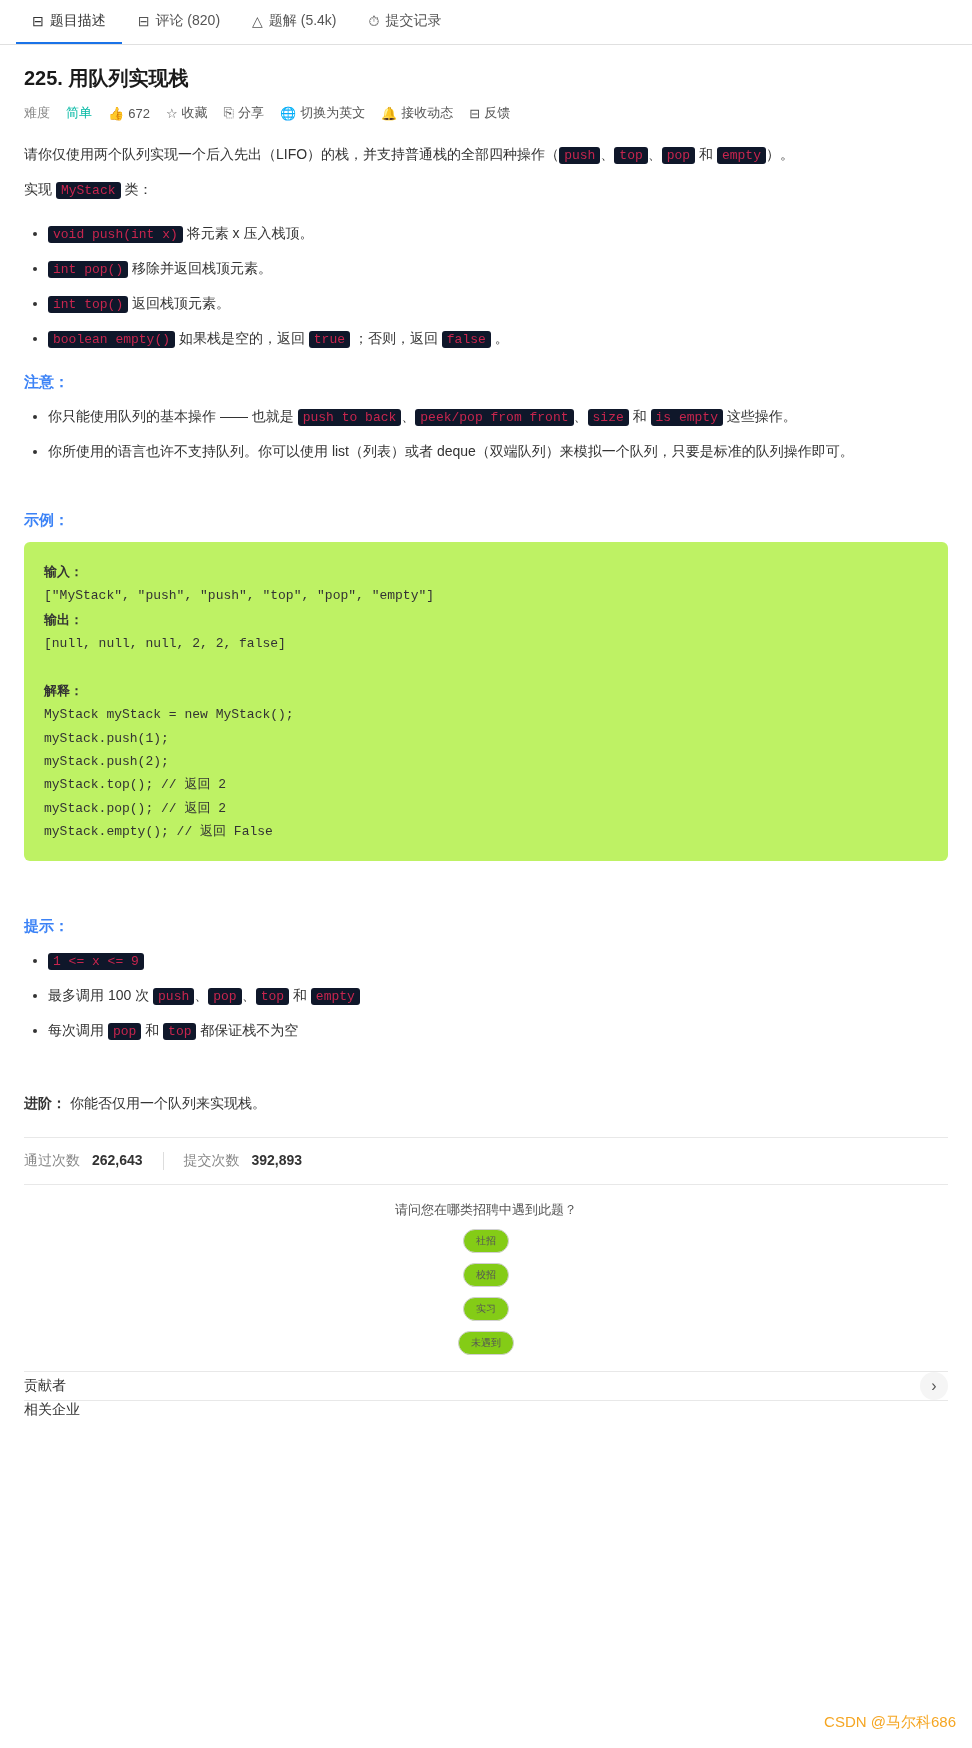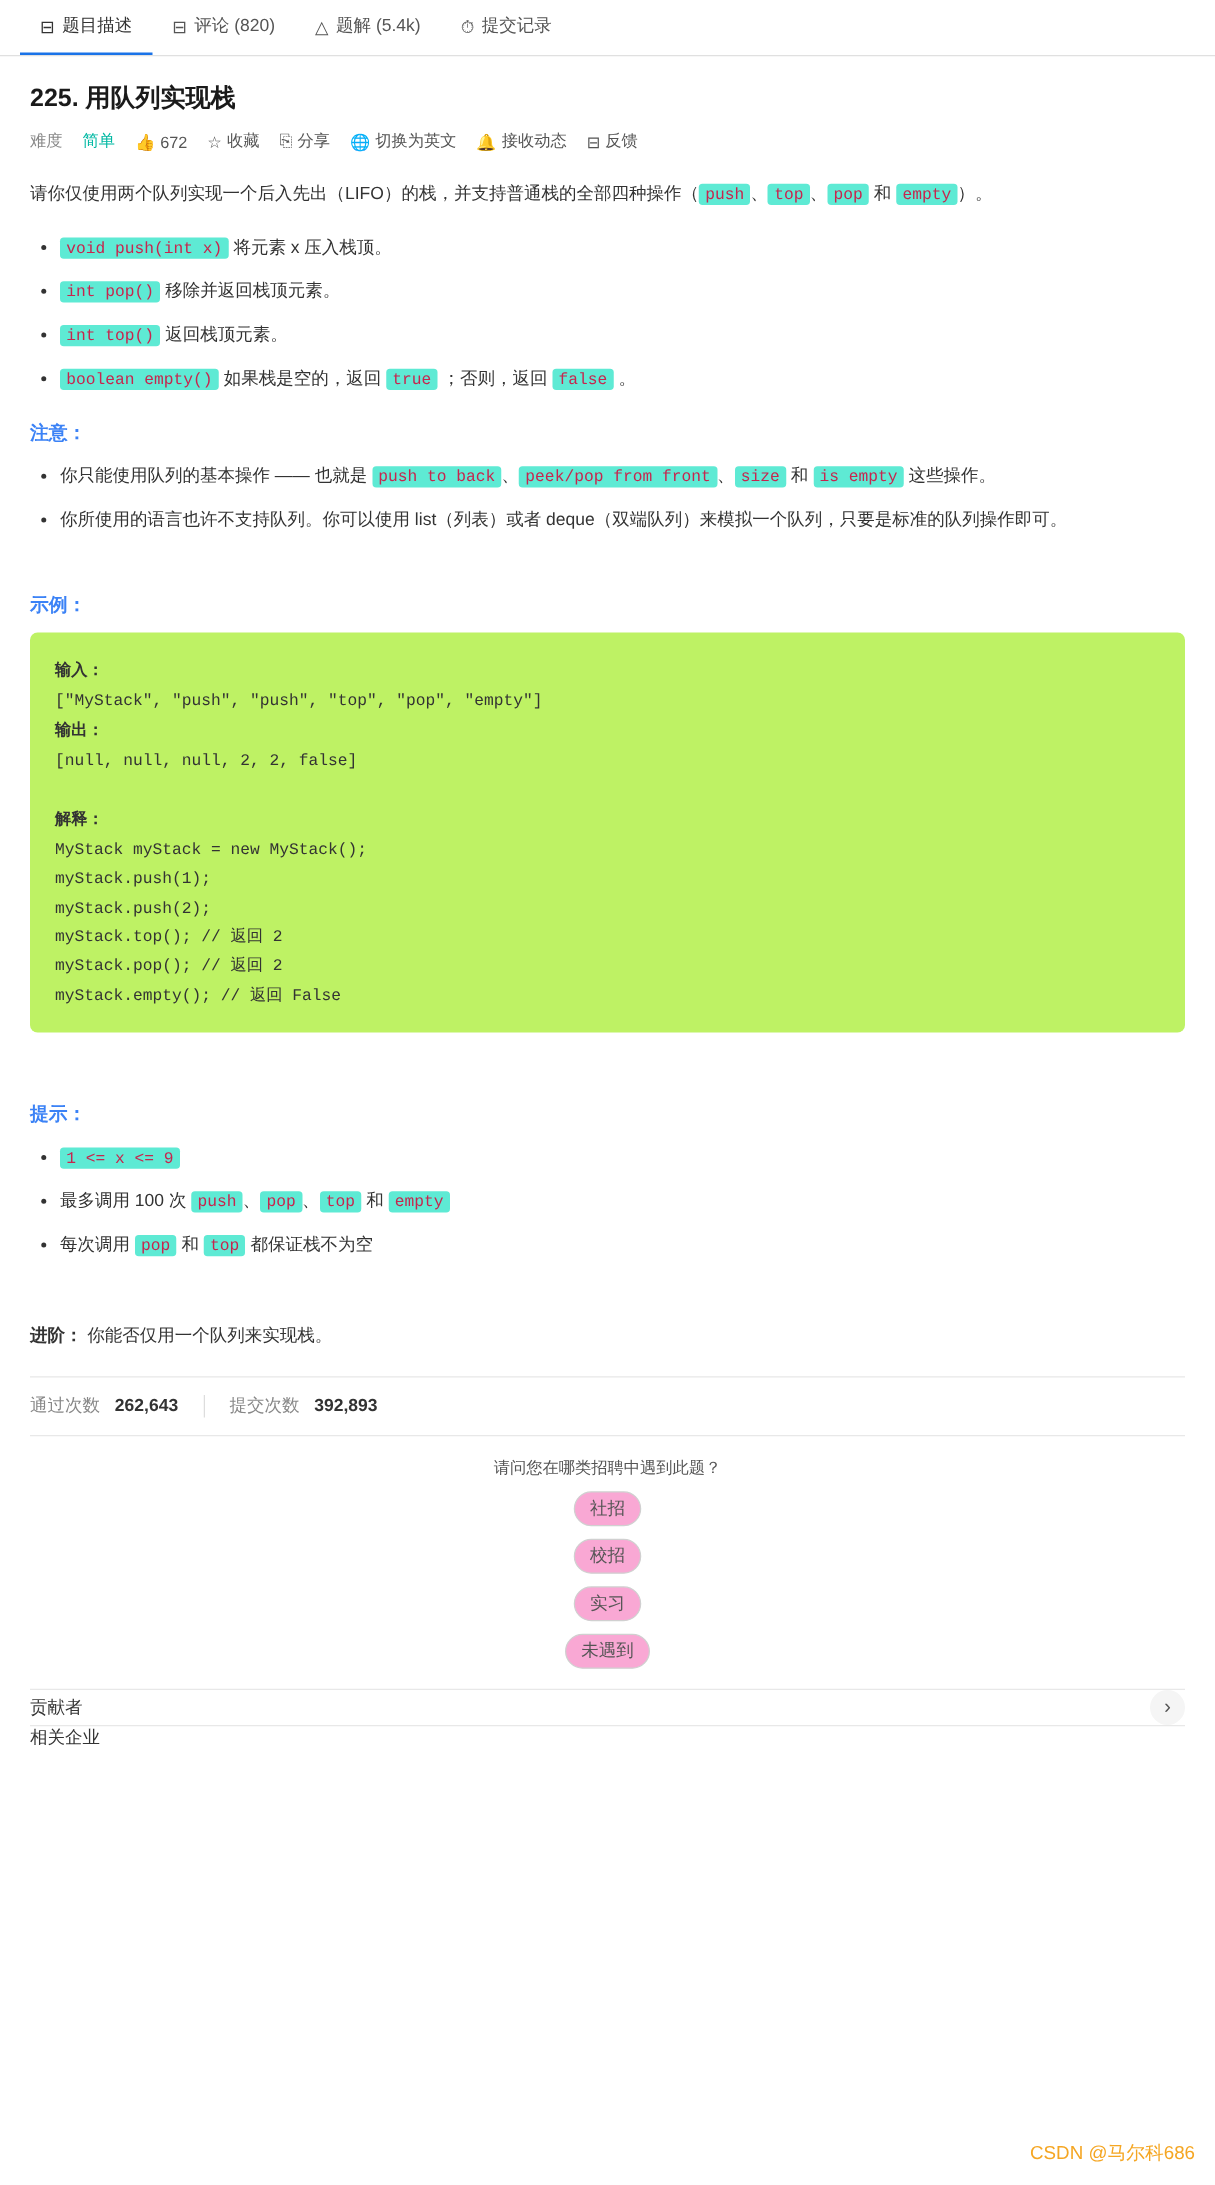--- a/index.html
+++ b/index.html
@@ -74,21 +74,21 @@
     .description {
       font-size: 14px;
       line-height: 1.8;
       color: #333;
       margin-bottom: 16px;
     }
     .description p { margin-bottom: 10px; }
 
     
     code {
-      background: #5eead4;
+      background: #0f172a;
       padding: 1px 5px;
       border-radius: 3px;
       font-family: "SFMono-Regular", Consolas, "Liberation Mono", Menlo, monospace;
       font-size: 13px;
       color: #c7254e;
     }
 
     
     .bullet-list {
       margin: 10px 0 10px 24px;
@@ -168,22 +168,22 @@
       color: #555;
       flex-wrap: wrap;
       flex-direction: column;
     }
     .tag-btn {
       border: 1px solid #d0d0d0;
       border-radius: 14px;
       padding: 4px 12px;
       cursor: pointer;
       color: #555;
-      background: #f9a8d4;
-      font-size: 14px;
+      background: #84cc16;
+      font-size: 10px;
     }
 
     
     .section-row {
       display: flex;
       align-items: center;
       justify-content: space-between;
       padding: 0 0;
       border-top: 1px solid #e8e8e8;
       font-size: 14px;
@@ -273,20 +273,21 @@
       <span>⊟</span>
       <span>反馈</span>
     </span>
   </div>
 
   
   <div class="description">
     <p>
       请你仅使用两个队列实现一个后入先出（LIFO）的栈，并支持普通栈的全部四种操作（<code>push</code>、<code>top</code>、<code>pop</code> 和 <code>empty</code>）。
     </p>
+    <p>实现 <code>MyStack</code> 类：</p>
   </div>
 
   
   <ul class="bullet-list">
     <li>
       <code>void push(int x)</code> 将元素 x 压入栈顶。
     </li>
     <li>
       <code>int pop()</code> 移除并返回栈顶元素。
     </li>

